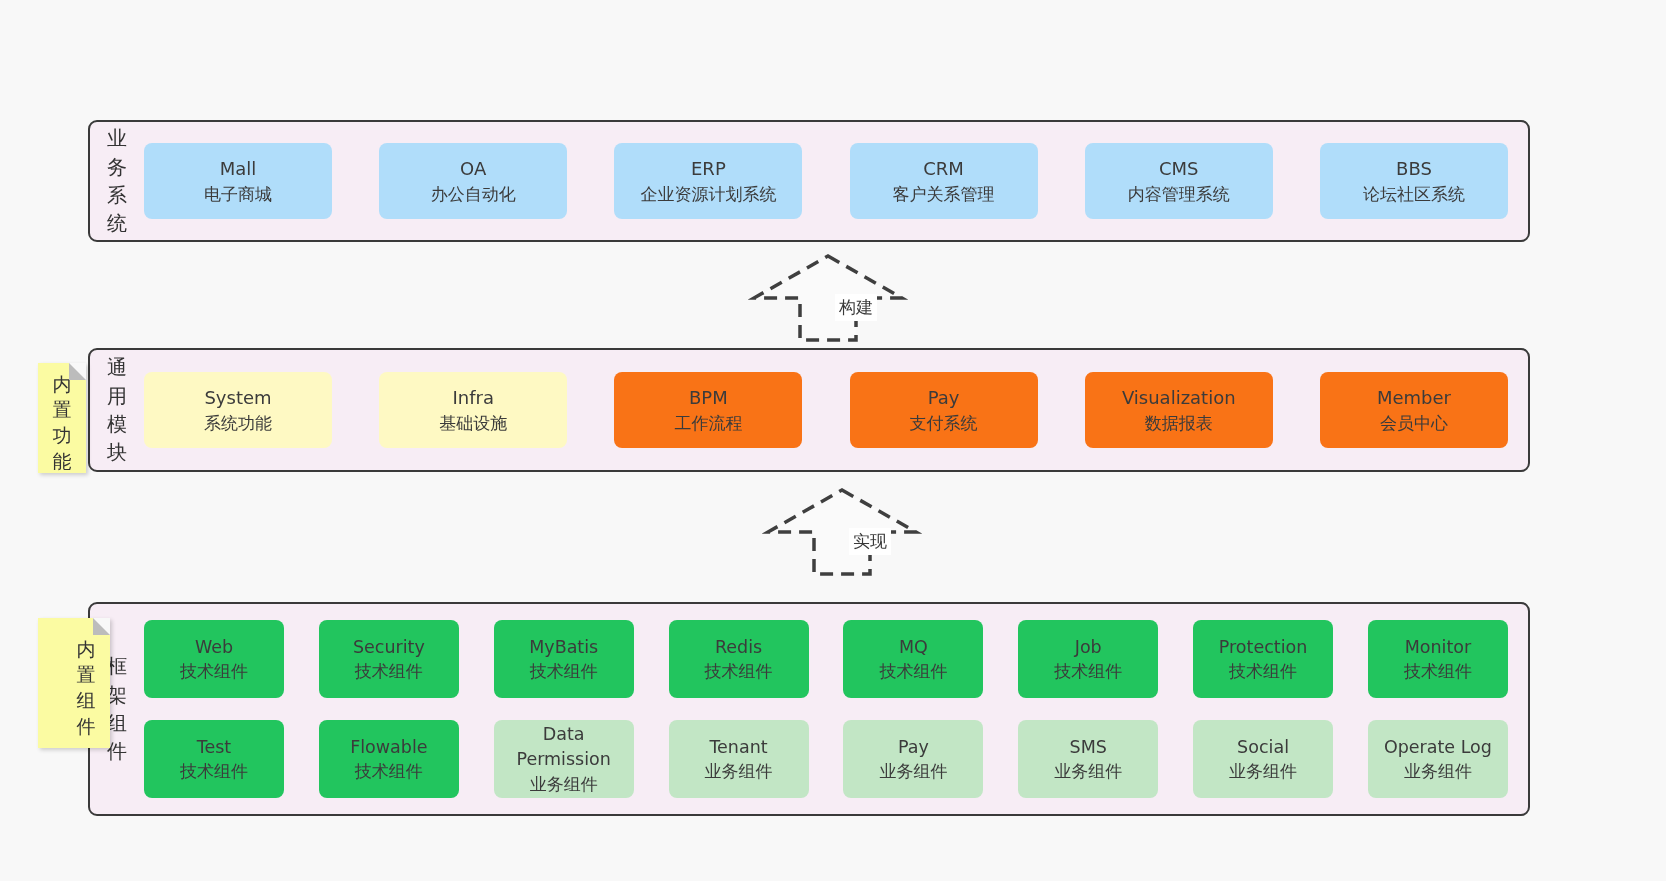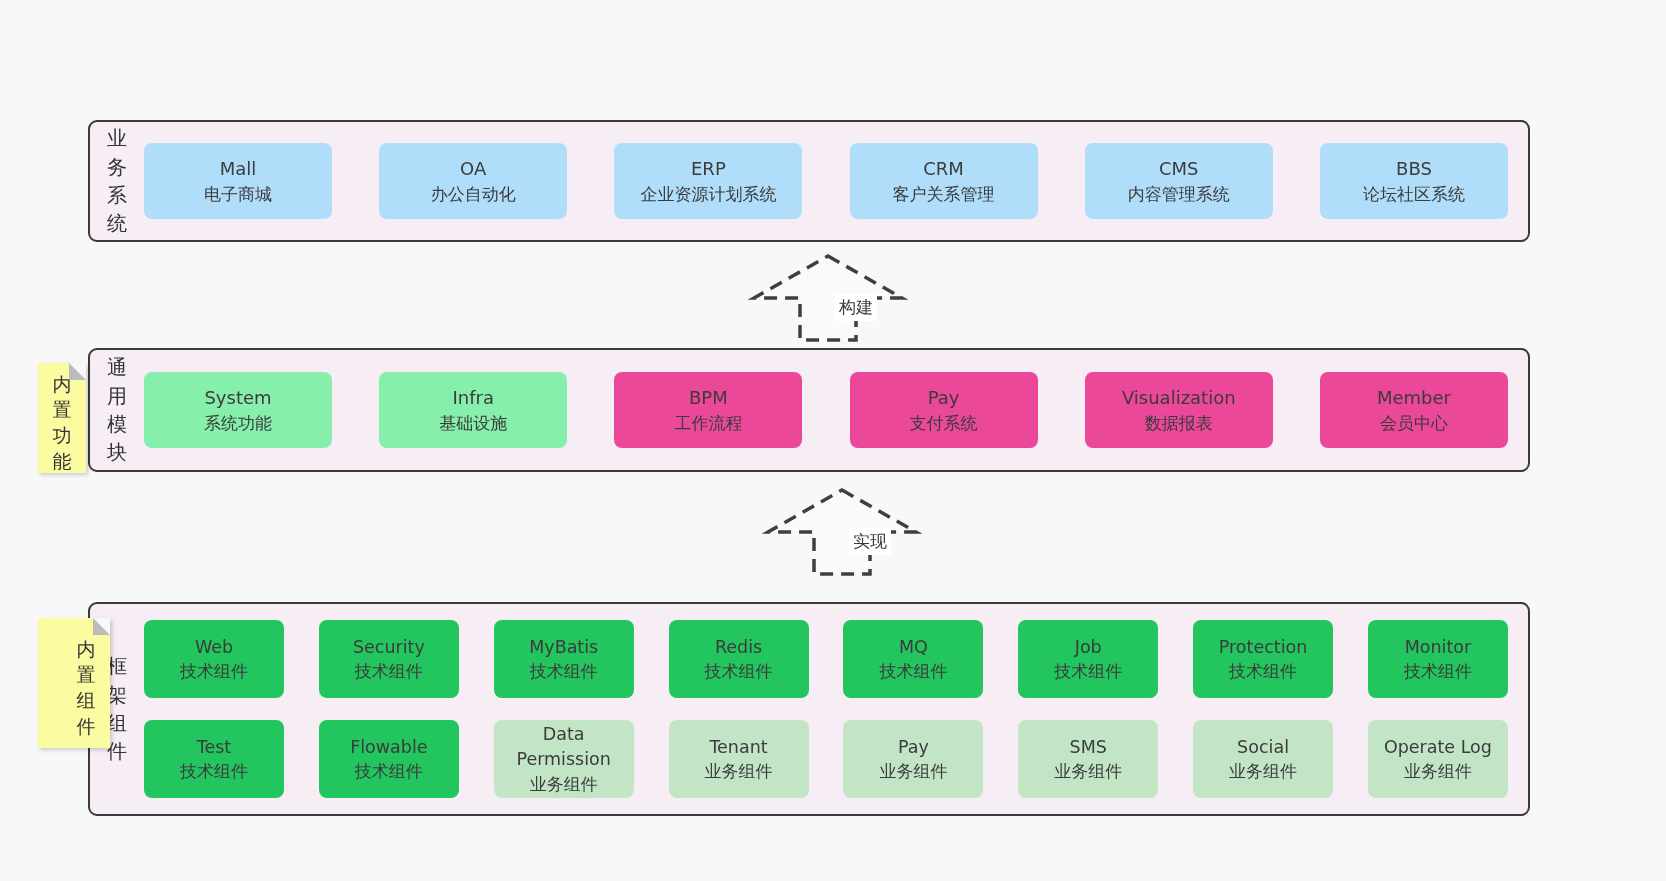--- a/index.html
+++ b/index.html
@@ -60,22 +60,22 @@
     line-height:1.42;
     color:#3b3b3b;
     box-sizing:border-box;
     padding:4px 12px;
   }
   .p-top .box,.p-mid .box{width:188px;height:76px;font-size:17px;}
   .p-bot .box{width:140px;height:78px;font-size:17px;}
   .box-title{font-size:18px;}
   .p-bot .box-title{font-size:17.5px;}
   .box.blue{background:#b0ddfa;}
-  .box.red{background:#86efac;}
-  .box.pink{background:#ec4899;justify-content:center;}
+  .box.red{background:#fef9c3;}
+  .box.pink{background:#f97316;justify-content:center;}
   .box.green{background:#22c55e;}
   .box.green-light{background:#c2e6c5;}
   
   .arrow{
     position:absolute;
     width:160px;height:94px;
   }
   .arrow-1{left:748px;top:250px;}
   .arrow-2{left:762px;top:484px;}
   .arrow svg{display:block;width:160px;height:94px;}

